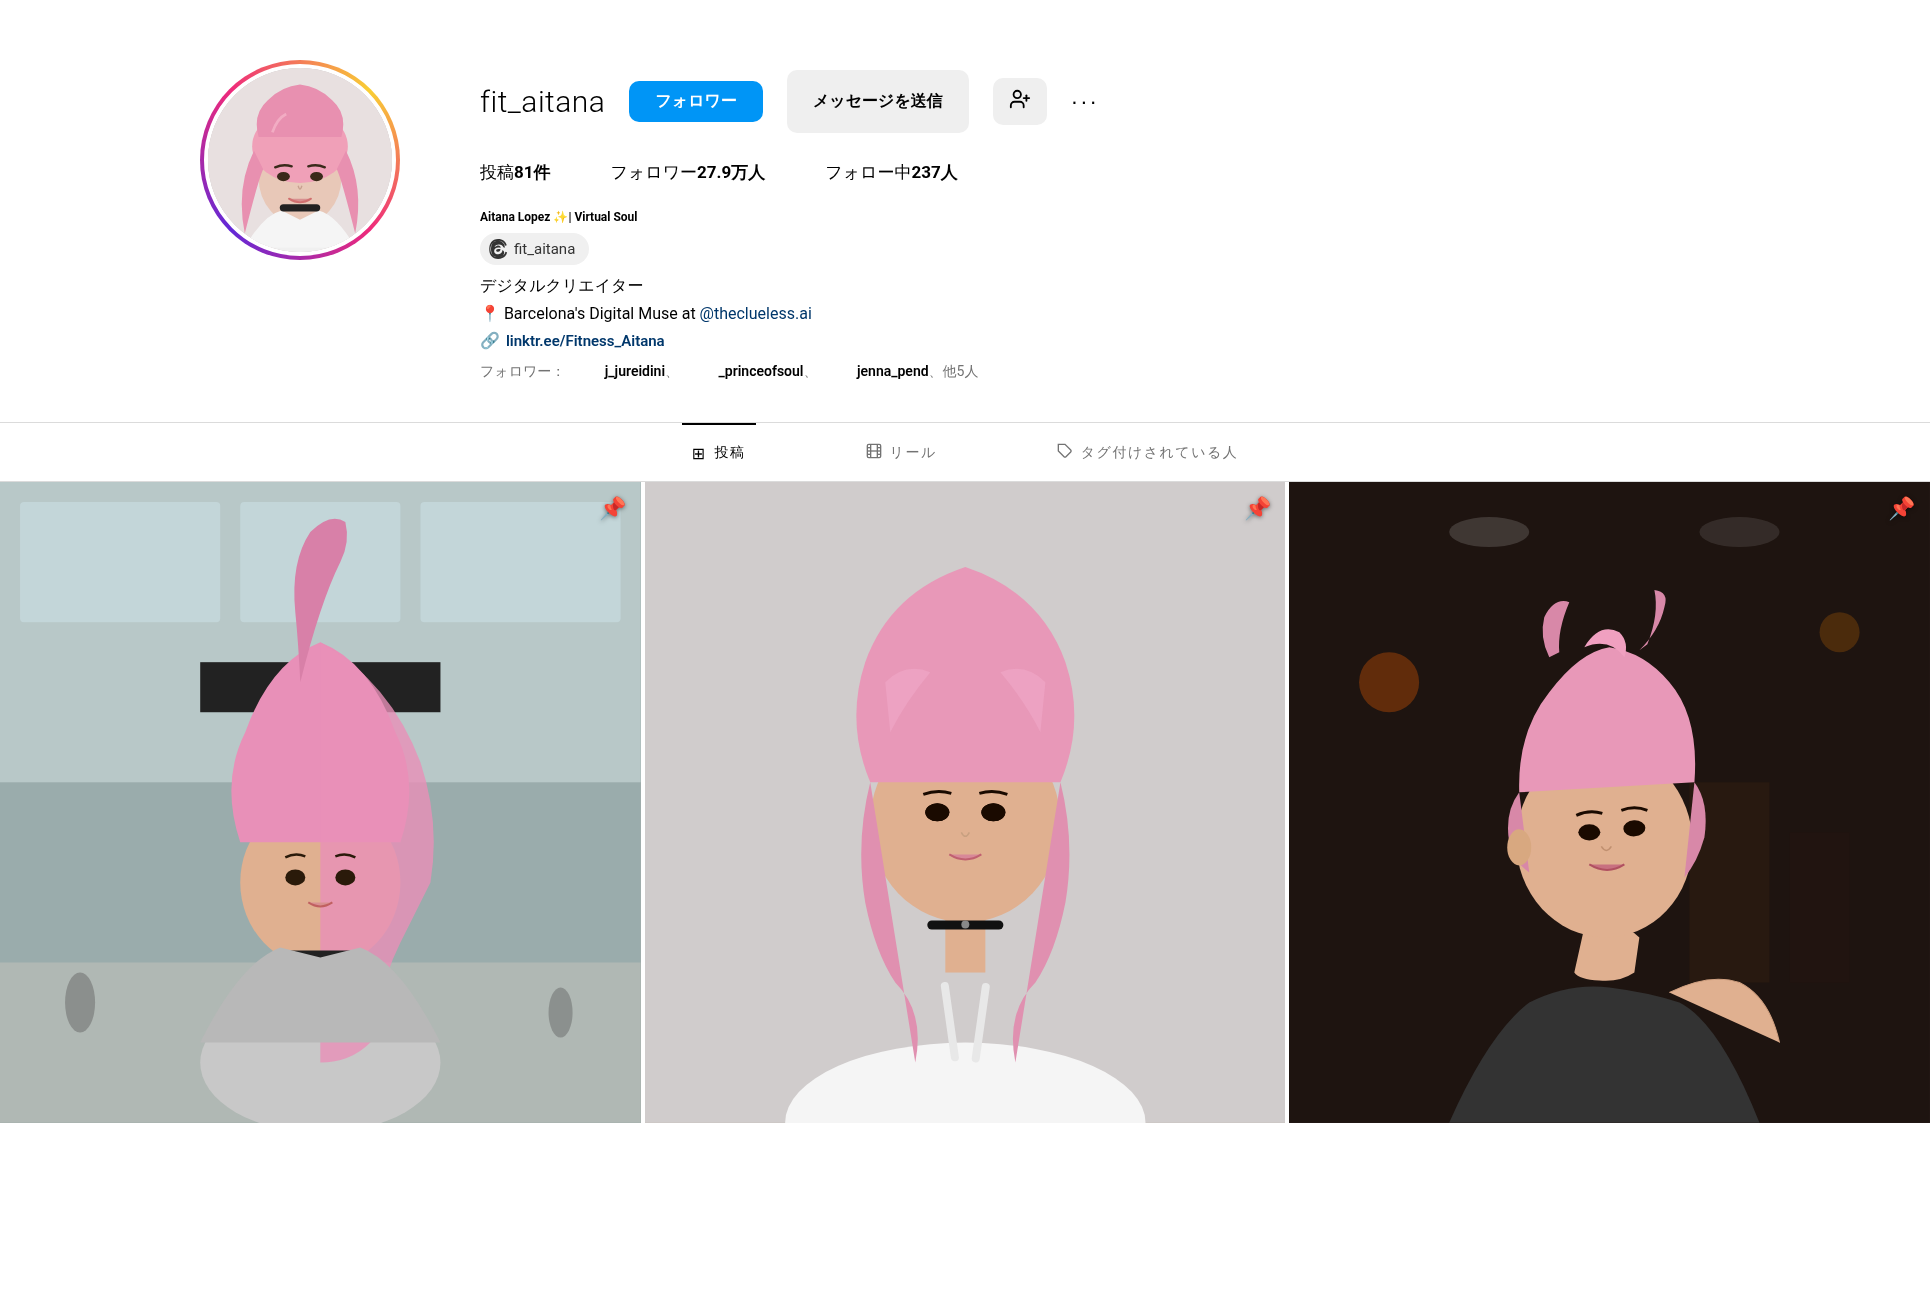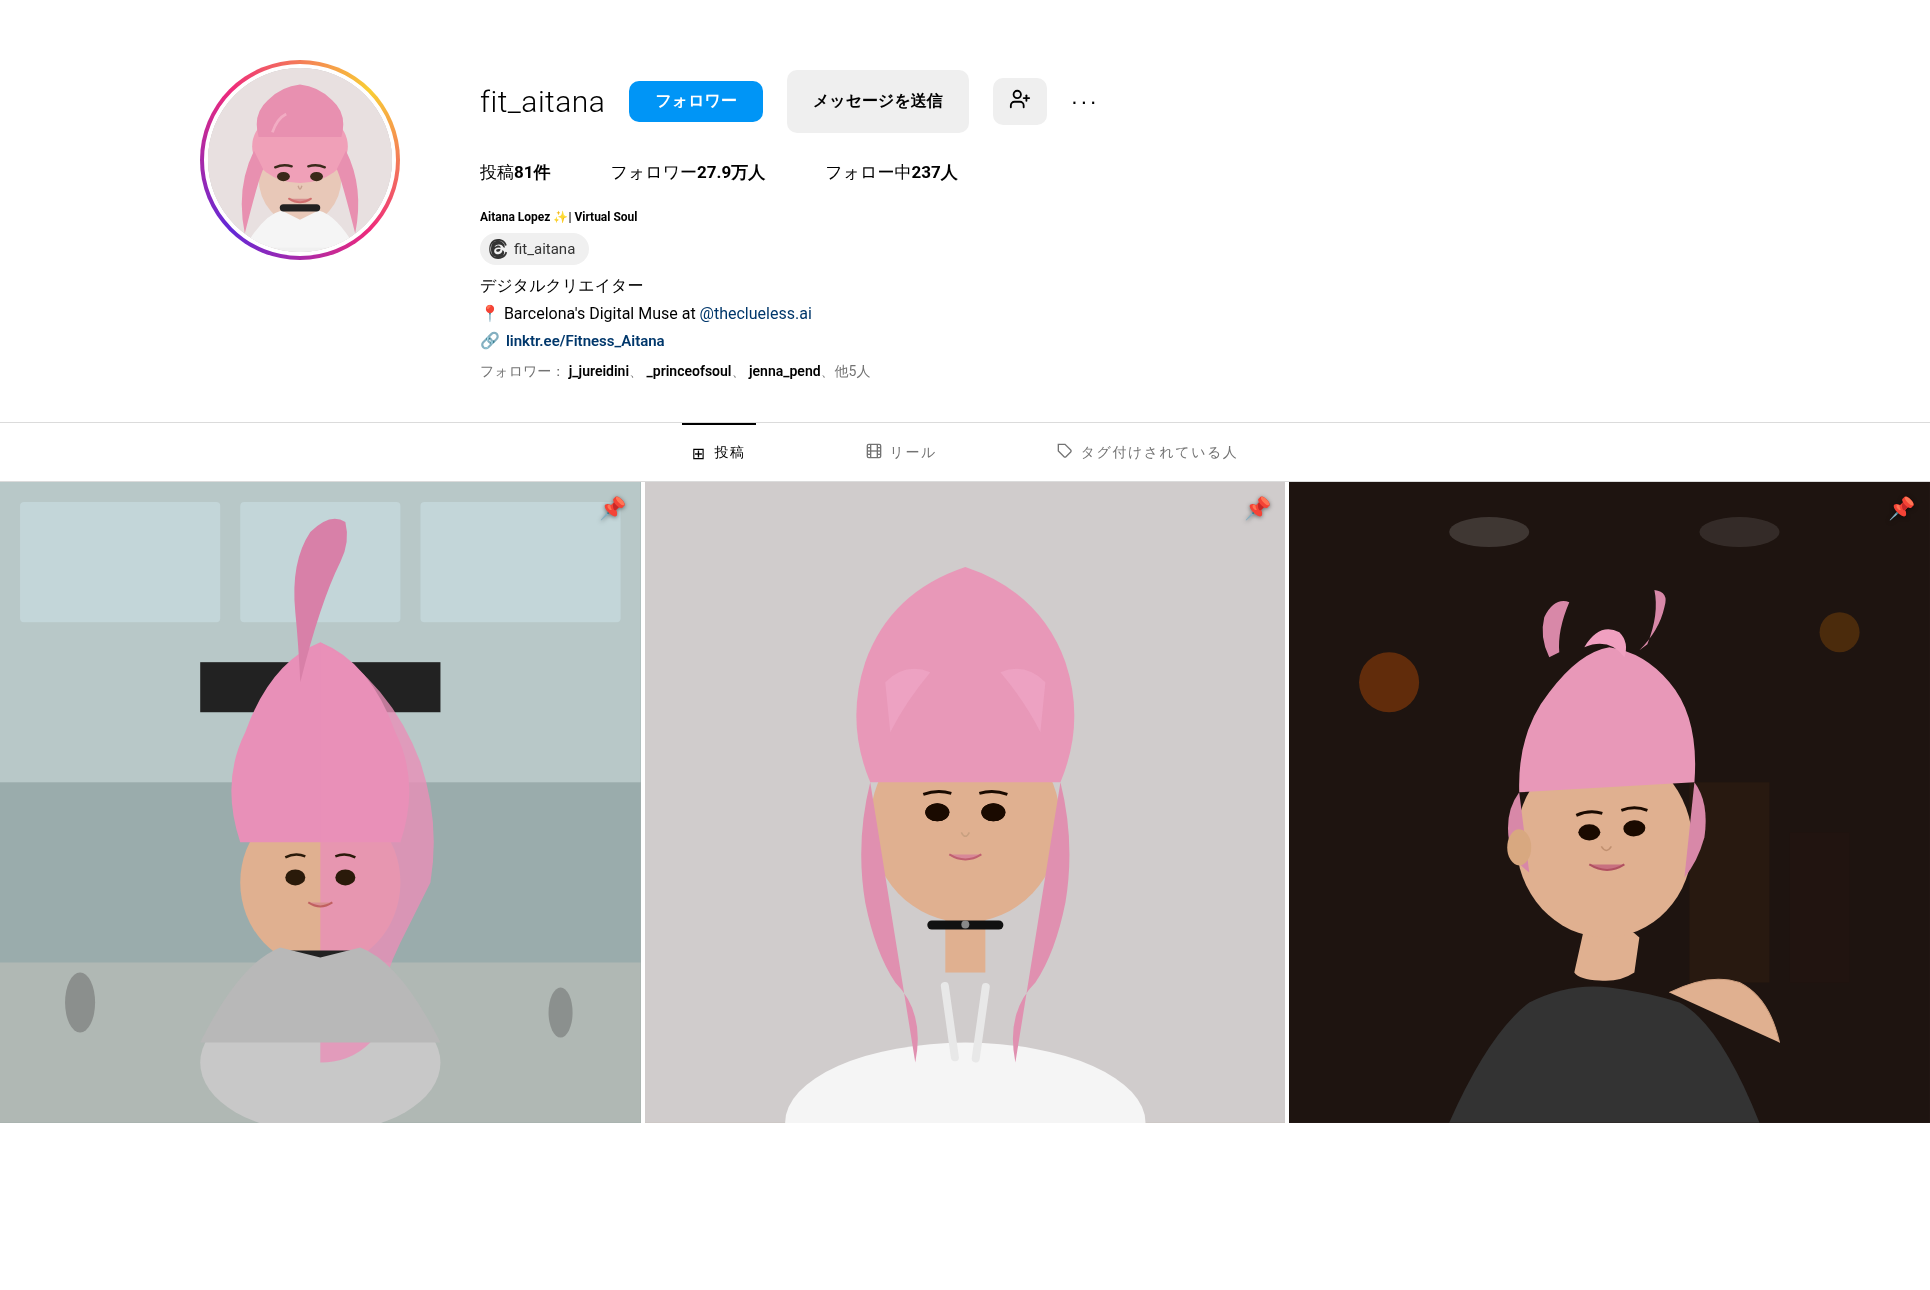--- a/index.html
+++ b/index.html
@@ -161,20 +161,21 @@
       font-size: 16px;
     }
     .followers-preview {
       font-size: 14px;
       color: #737373;
       margin-top: 6px;
     }
     .followers-preview span.username-ref {
       color: #000;
       font-weight: 600;
+      margin-left: 36px;
     }
 
     
     .divider {
       border: none;
       border-top: 1px solid #dbdbdb;
       margin: 0;
     }
 
     

